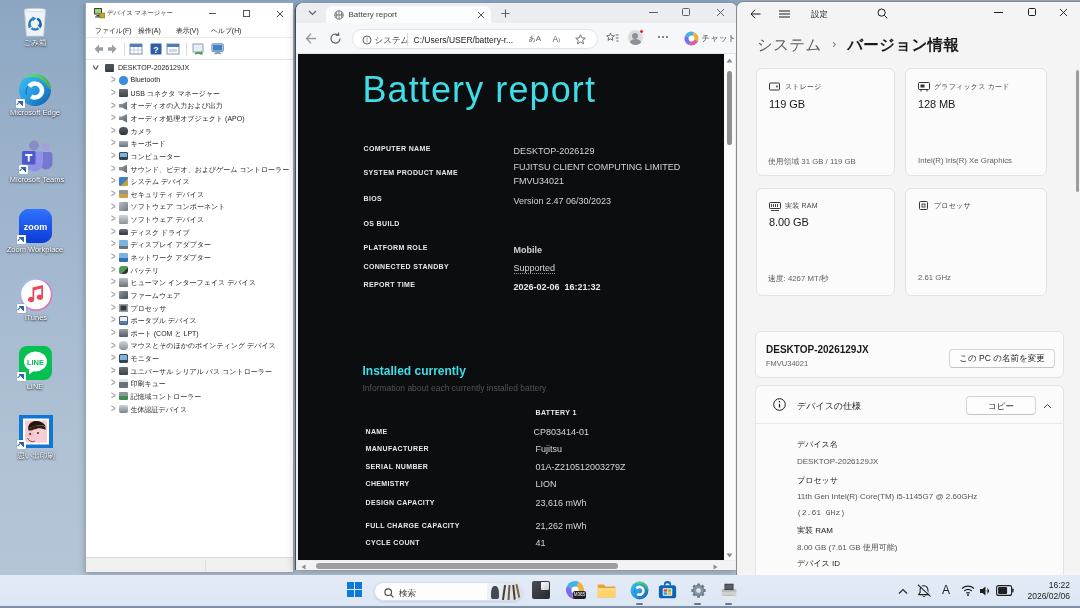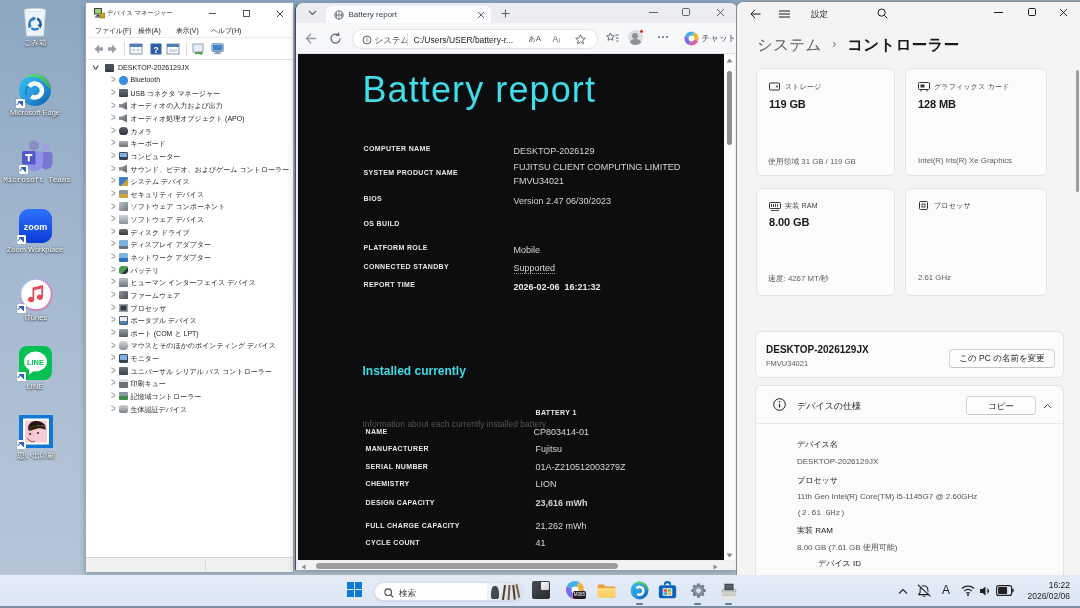--- a/index.html
+++ b/index.html
@@ -32,21 +32,21 @@
 #edge .tab{position:absolute;left:30px;top:3px;width:165px;height:17px;background:#fcfdfe;border-radius:6px 6px 0 0;font-size:8px;color:#3c4043;}
 #edge .toolbar{position:absolute;left:0;top:20px;width:100%;height:31px;background:#f6f7f9;border-bottom:1px solid #e0e2e6;}
 #edge .pill{position:absolute;left:56px;top:5.5px;width:246px;height:20px;background:#fff;border:1px solid #e2e4e8;border-radius:10px;font-size:8.5px;color:#202124;}
 #edge .content{position:absolute;left:2px;top:51px;width:426px;height:506px;background:#0c0d0e;overflow:hidden;}
 .brlabel{color:#e8e8e8;font-weight:bold;font-size:7px;letter-spacing:.35px;}
 .brval{color:#d5d5d5;font-size:9px;}
 
 #st{left:736px;top:1px;width:344px;height:575px;background:#f4f4f5;border-left:1px solid #8a8a8a;border-top:1px solid #8a8a8a;border-radius:7px 0 0 0;}
 .card{position:absolute;background:#fbfbfc;border:1px solid #e3e3e5;border-radius:6px;}
 .clabel{position:absolute;font-size:7px;color:#3f3f3f;letter-spacing:.2px;}
-.cval{position:absolute;font-weight:bold;font-size:11px;color:#191919;letter-spacing:-.1px;}
+.cval{position:absolute;font-weight:normal;font-size:11px;color:#191919;letter-spacing:-.1px;}
 .csub{position:absolute;font-size:7.8px;color:#5f5f5f;}
 .sbtn{position:absolute;background:#fdfdfd;border:1px solid #d4d4d6;border-bottom-color:#c4c4c8;border-radius:4px;font-size:8.5px;color:#1a1a1a;text-align:center;}
 
 #tb{left:0;top:575px;width:1080px;height:33px;background:linear-gradient(180deg,#e3ebf7,#dde6f4);border-top:1px solid #cfdaе9;}
 #tb .ind{position:absolute;top:27.5px;width:7px;height:2.5px;border-radius:2px;background:#66798f;}
 .tico{position:absolute;top:3.5px;width:24px;height:24px;}
 svg{display:block;}
 </style></head><body>
 
 <div class="a" style="left:22px;top:7px;width:26px;height:30px;">
@@ -88,21 +88,21 @@
 <div class="a" style="left:21px;top:139px;width:32px;height:34px;">
  <svg width="32" height="34" viewBox="0 0 32 34">
   <circle cx="13" cy="6.5" r="5" fill="#8b8cc7"></circle>
   <circle cx="24.5" cy="8" r="4" fill="#9fa0dd"></circle>
   <path d="M20 13 L29 13 A2.5 2.5 0 0 1 31.5 15.5 L31.5 24 A6.5 6.5 0 0 1 20 28 Z" fill="#7578d1"></path>
   <path d="M4 12.5 L22 12.5 L22 24 A8.5 8.5 0 0 1 5 24 Z" fill="#8f92e8"></path>
   <rect x="1" y="12" width="13.5" height="13.5" rx="1.5" fill="#5059c9"></rect>
   <path d="M4.2 16 L11.3 16 M7.75 16 L7.75 22.5" stroke="#fff" stroke-width="1.9" fill="none"></path>
  </svg>
  <div class="sc"></div>
- <div class="dlabel" style="top:37px;left:-22px;font-family:Liberation Mono, monospace;">Microsoft Teams</div>
+ <div class="dlabel" style="top:37px;left:-22px;">Microsoft Teams</div>
 </div>
 <div class="a" style="left:19px;top:209px;width:33px;height:34px;">
  <svg width="33" height="34" viewBox="0 0 33 34">
   <rect x="0" y="0" width="33" height="34" rx="10" fill="#1a53e8"></rect>
   <rect x="0" y="0" width="33" height="34" rx="10" fill="url(#zg)"></rect>
   <defs>
         <linearGradient id="zg" x1="0" y1="0" x2="0" y2="1">
    <stop offset="0" stop-color="#2e73ff"></stop>
           <stop offset="1" stop-color="#0b3bd6"></stop>
         </linearGradient>
@@ -453,38 +453,38 @@
 <div class="a" style="left:297.5px;top:54px;width:426px;height:506px;overflow:hidden;">
     <div class="a" style="left:65px;top:15px;font-size:36px;color:#3fdde8;letter-spacing:1.1px;">Battery report</div>
     <div class="a brlabel" style="left:66px;top:91px;">COMPUTER NAME</div>
     <div class="a brval" style="left:216px;top:89.5px;line-height:14px;">DESKTOP-2026129</div>
     <div class="a brlabel" style="left:66px;top:115px;">SYSTEM PRODUCT NAME</div>
     <div class="a brval" style="left:216px;top:106px;line-height:14px;">FUJITSU CLIENT COMPUTING LIMITED<br>FMVU34021</div>
     <div class="a brlabel" style="left:66px;top:141px;">BIOS</div>
     <div class="a brval" style="left:216px;top:139.5px;line-height:14px;">Version 2.47 06/30/2023</div>
     <div class="a brlabel" style="left:66px;top:166px;">OS BUILD</div>
     <div class="a brlabel" style="left:66px;top:190px;">PLATFORM ROLE</div>
-    <div class="a brval" style="left:216px;top:188.5px;line-height:14px;">Mobile</div>
+    <div class="a brval" style="left:216px;top:188.5px;line-height:14px;font-weight:bold;">Mobile</div>
     <div class="a brlabel" style="left:66px;top:208.5px;">CONNECTED STANDBY</div>
     <div class="a brval" style="left:216px;top:207.0px;line-height:14px;"><span style="border-bottom:1px dotted #9a9a9a;">Supported</span></div>
     <div class="a brlabel" style="left:66px;top:227px;">REPORT TIME</div>
     <div class="a brval" style="left:216px;top:225.5px;line-height:14px;"><b style="color:#e9e9e9;">2026-02-06&nbsp; 16:21:32</b></div>
     <div class="a" style="left:65px;top:310px;font-size:12px;font-weight:bold;color:#3fdde8;">Installed currently</div>
-    <div class="a" style="left:65px;top:329px;font-size:8.5px;color:#545454;margin-top:36px;">Information about each currently installed battery</div>
+    <div class="a" style="left:65px;top:329px;font-size:8.5px;color:#545454;">Information about each currently installed battery</div>
     <div class="a brlabel" style="left:238px;top:355px;">BATTERY 1</div>
     <div class="a brlabel" style="left:68px;top:374px;">NAME</div>
     <div class="a brval" style="left:236px;top:373px;">CP803414-01</div>
     <div class="a brlabel" style="left:68px;top:391px;">MANUFACTURER</div>
     <div class="a brval" style="left:238px;top:390px;">Fujitsu</div>
     <div class="a brlabel" style="left:68px;top:409px;">SERIAL NUMBER</div>
     <div class="a brval" style="left:238px;top:408px;">01A-Z210512003279Z</div>
     <div class="a brlabel" style="left:68px;top:426px;">CHEMISTRY</div>
     <div class="a brval" style="left:238px;top:425px;">LION</div>
     <div class="a brlabel" style="left:68px;top:445px;">DESIGN CAPACITY</div>
-    <div class="a brval" style="left:238px;top:444px;font-weight:bold;">23,616 mWh</div>
+    <div class="a brval" style="left:238px;top:444px;">23,616 mWh</div>
     <div class="a brlabel" style="left:68px;top:468px;">FULL CHARGE CAPACITY</div>
     <div class="a brval" style="left:238px;top:467px;">21,262 mWh</div>
     <div class="a brlabel" style="left:68px;top:485px;">CYCLE COUNT</div>
     <div class="a brval" style="left:238px;top:484px;">41</div>
   </div>
 <div id="st" class="a">
 
   <svg class="a" style="left:13px;top:7px;" width="11" height="10" viewBox="0 0 11 10">
       <path d="M5 0.8 L1 5 L5 9.2 M1 5 L10.5 5" stroke="#1b1b1b" stroke-width="1" fill="none"></path>
     </svg>
@@ -497,21 +497,21 @@
       <path d="M7.4 7.4 L10.3 10.3" stroke="#1b1b1b" stroke-width="1"></path>
     </svg>
   <span class="a" style="left:257px;top:10px;width:9px;height:1px;background:#1b1b1b;"></span>
   <span class="a" style="left:291px;top:6px;width:8px;height:8px;border:1px solid #1b1b1b;border-radius:1.5px;"></span>
   <svg class="a" style="left:322px;top:6px;" width="9" height="9" viewBox="0 0 9 9">
       <path d="M1 1 L8 8 M8 1 L1 8" stroke="#1b1b1b" stroke-width="0.9"></path>
     </svg>
 
   <div class="a" style="left:20px;top:33px;font-size:15.5px;color:#5d5d5d;letter-spacing:.3px;">システム
     <span style="font-size:12px;color:#787878;margin:0 6px;position:relative;top:-2px;">›</span>
-    <span style="color:#191919;font-weight:bold;">コントローラー</span></div>
+    <span style="color:#191919;font-weight:bold;">バージョン情報</span></div>
 
   <div class="card" style="left:19px;top:66px;width:139px;height:108px;"></div>
   <div class="card" style="left:168px;top:66px;width:142px;height:108px;"></div>
   <div class="card" style="left:19px;top:186px;width:139px;height:108px;"></div>
   <div class="card" style="left:168px;top:186px;width:142px;height:108px;"></div>
 
   <svg class="a" style="left:32px;top:15px;" width="0" height="0"></svg>
 </div>
 <div class="a" style="left:737px;top:1px;width:343px;height:574px;overflow:hidden;">
     <svg class="a" style="left:32px;top:80px;" width="11" height="11" viewBox="0 0 11 11">
@@ -558,21 +558,21 @@
       <path d="M1 5 L4.5 1.5 L8 5" stroke="#444" stroke-width="1" fill="none"></path>
     </svg>
     <div class="a" style="left:18px;top:422px;width:309px;height:1px;background:#e8e8e8;"></div>
     <div class="a" style="left:60px;top:438px;font-size:8px;color:#1b1b1b;">デバイス名</div>
     <div class="a" style="left:60px;top:456px;font-size:8px;color:#555;">DESKTOP-2026129JX</div>
     <div class="a" style="left:60px;top:474px;font-size:8px;color:#1b1b1b;">プロセッサ</div>
     <div class="a" style="left:60px;top:491px;font-size:8px;color:#555;">11th Gen Intel(R) Core(TM) i5-1145G7 @ 2.60GHz</div>
     <div class="a" style="left:60px;top:507px;font-size:8px;color:#555;font-family:Liberation Mono, monospace;">(2.61 GHz)</div>
     <div class="a" style="left:60px;top:524px;font-size:8px;color:#1b1b1b;">実装 RAM</div>
     <div class="a" style="left:60px;top:541px;font-size:8px;color:#555;">8.00 GB (7.61 GB 使用可能)</div>
-    <div class="a" style="left:60px;top:557px;font-size:8px;color:#1b1b1b;margin-left:21px;">デバイス ID</div>
+    <div class="a" style="left:60px;top:557px;font-size:8px;color:#1b1b1b;">デバイス ID</div>
     <div class="a" style="left:339px;top:69px;width:2.5px;height:122px;background:#9d9d9d;border-radius:2px;"></div>
   </div>
 <div id="tb" class="a">
 
  <div class="tico" style="left:347px;top:6.5px;width:15px;height:15px;">
   <span class="a" style="left:0;top:0;width:7px;height:7px;background:#0e7ad8;"></span>
   <span class="a" style="left:8px;top:0;width:7px;height:7px;background:#0e7ad8;"></span>
   <span class="a" style="left:0;top:8px;width:7px;height:7px;background:#0e7ad8;"></span>
   <span class="a" style="left:8px;top:8px;width:7px;height:7px;background:#0e7ad8;"></span>
  </div>

